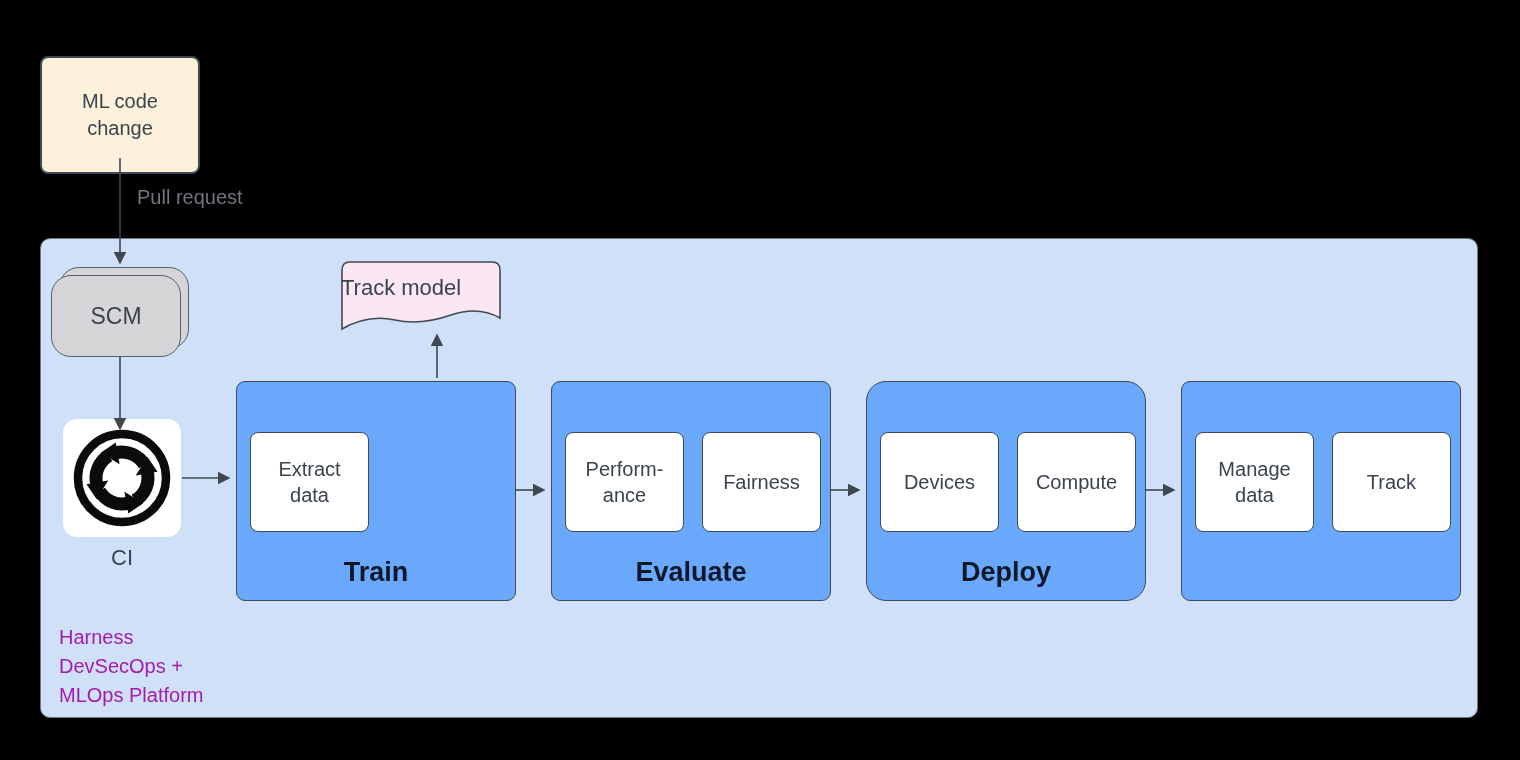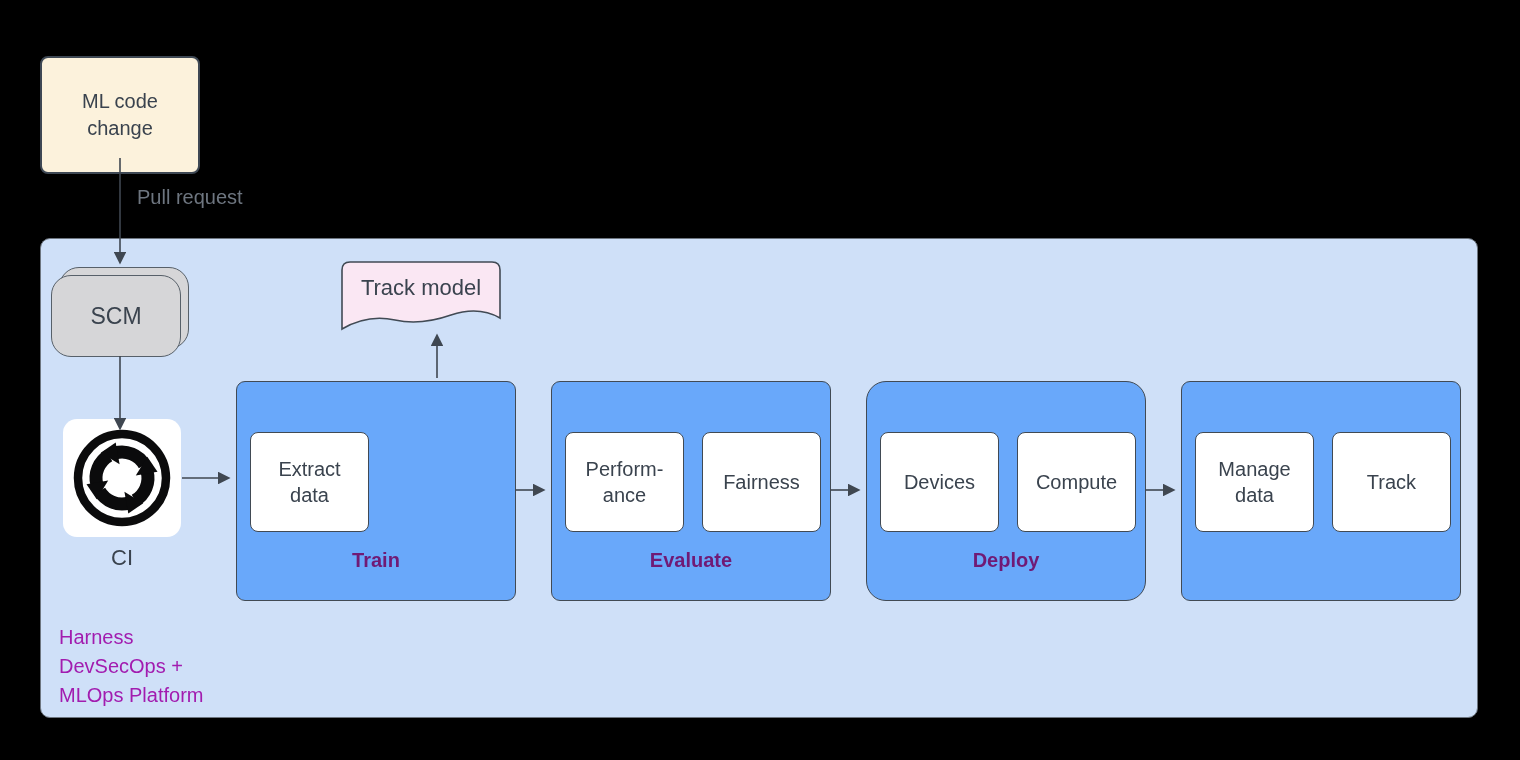--- a/index.html
+++ b/index.html
@@ -63,29 +63,29 @@
   .item {
     position: absolute; top: 50px; width: 119px; height: 100px;
     background: #fff; border: 1.6px solid #414A54; border-radius: 8px;
     display: flex; align-items: center; justify-content: center; text-align: center;
     font-size: 20px; color: #3A434E; padding: 0 14px; line-height: 1.3;
   }
   .item-1 { left: 13px; }
   .item-2 { left: 150px; }
 
   .stage-title {
-    position: absolute; bottom: 28px; left: 0; width: 100%;
-    text-align: center; font-size: 20px; font-weight: bold; color: #701a75;
+    position: absolute; bottom: 12px; left: 0; width: 100%;
+    text-align: center; font-size: 27px; font-weight: bold; color: #0f172a;
   }
 
   
   .doc { position: absolute; left: 300px; top: 22px; width: 160px; height: 78px; }
   .doc-label {
     position: absolute; left: 300px; top: 36px; width: 160px;
-    text-align: center; font-size: 22px; color: #3A434E;
+    font-size: 22px; color: #3A434E;
   }
 
   
   .platform-label {
     position: absolute; left: 18px; top: 384px;
     font-size: 20px; line-height: 29px; color: #a21caf;
   }
 
   
   .overlay {

